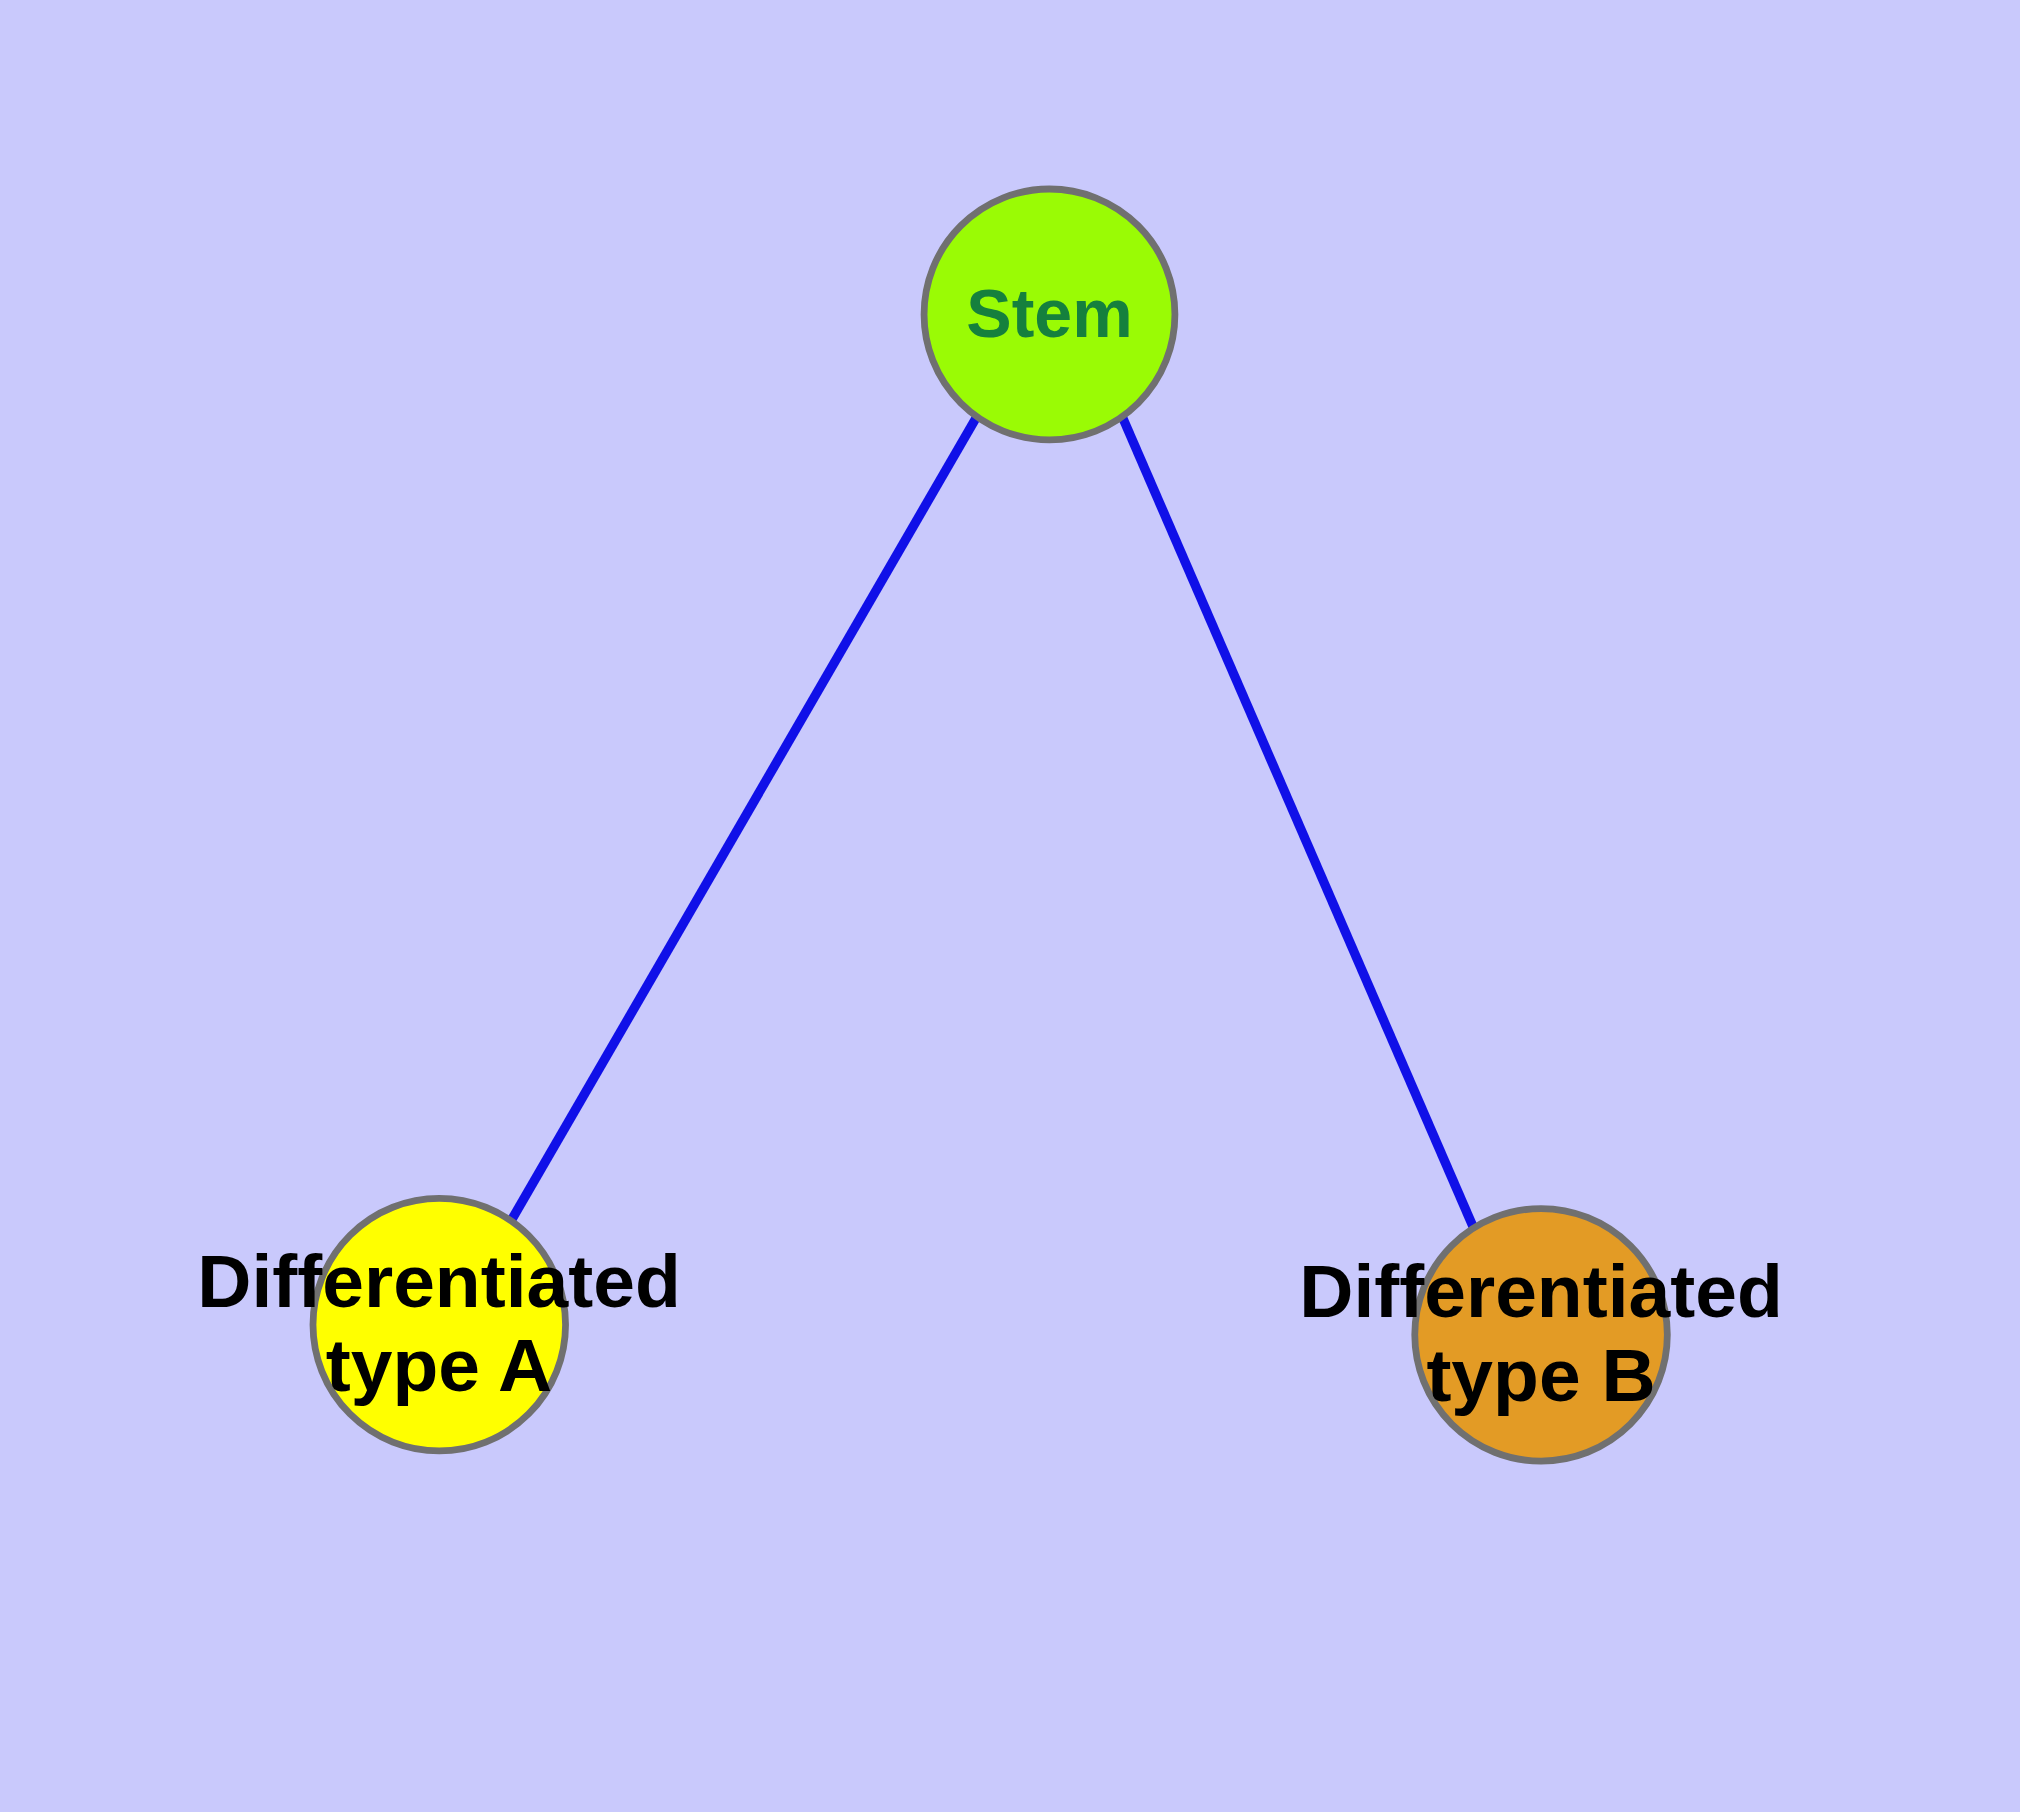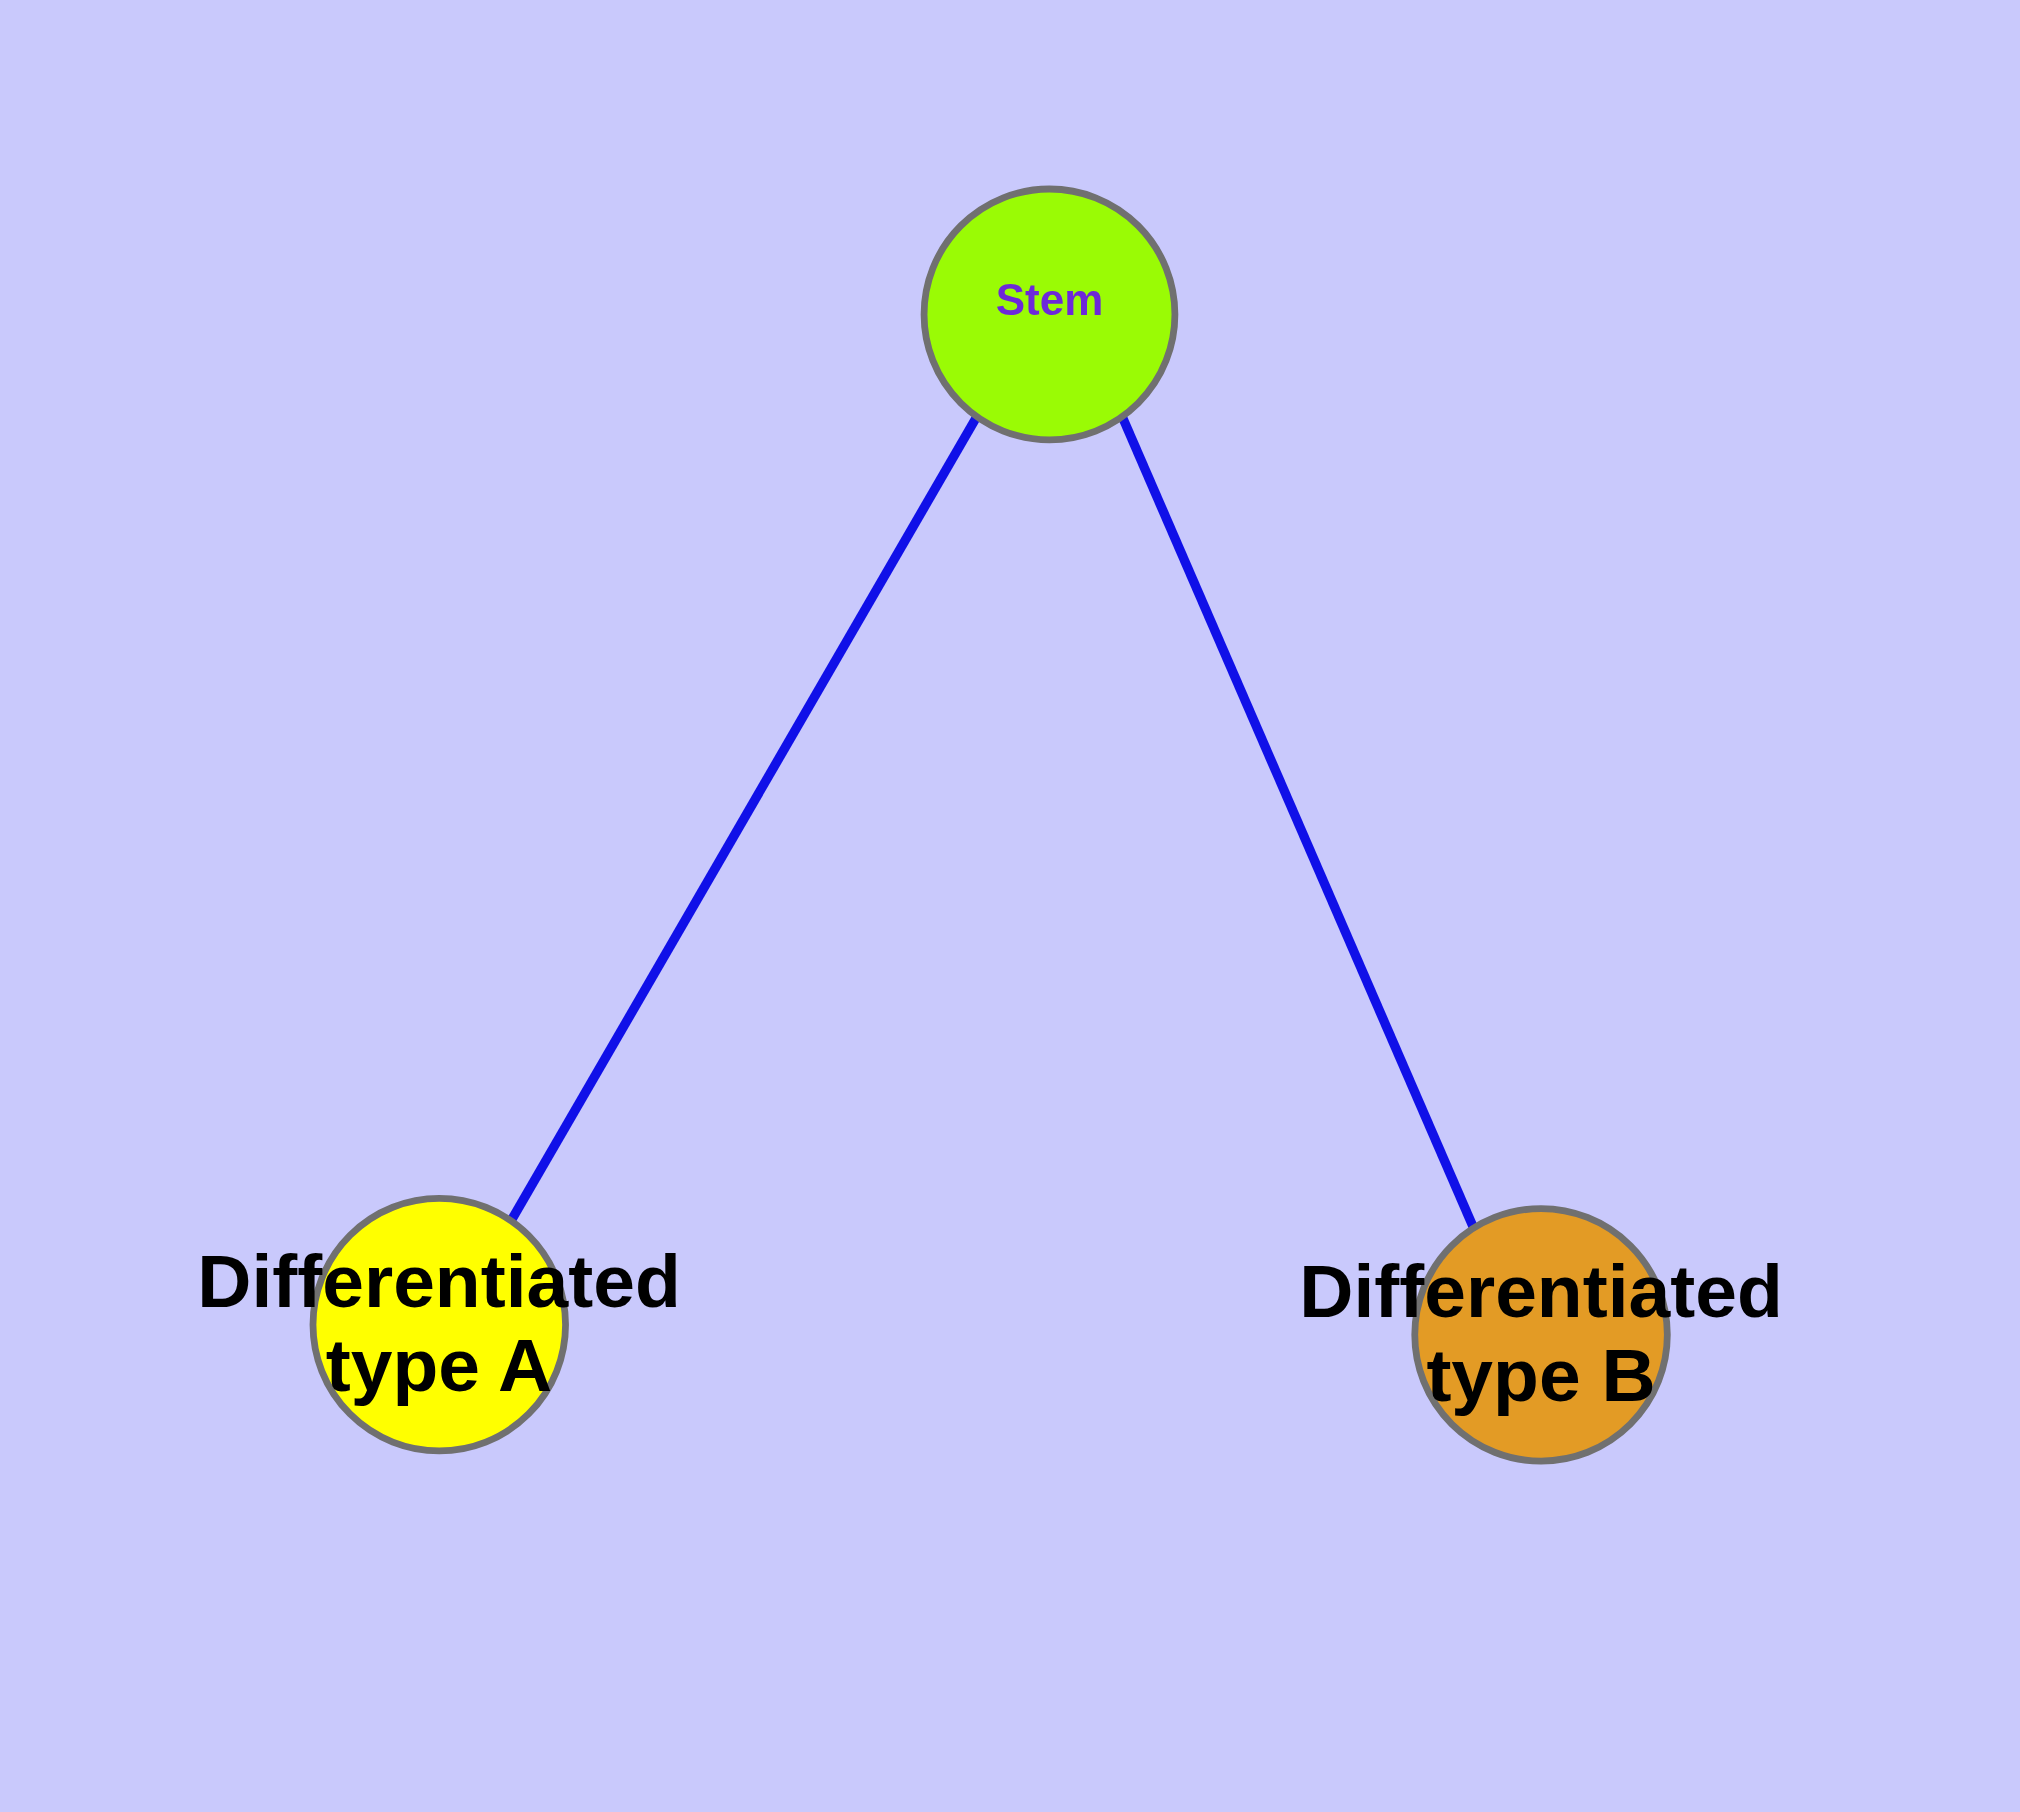--- a/index.html
+++ b/index.html
@@ -69,21 +69,21 @@
       <line class="graph-edge" x1="1152" y1="492" x2="603" y2="1440" stroke="#1010e8" stroke-width="11" stroke-linecap="butt"></line>
       <line class="graph-edge" x1="1324" y1="492" x2="1738" y2="1448" stroke="#1010e8" stroke-width="11" stroke-linecap="butt"></line>
     </g>
     <g>
       <circle class="graph-node" cx="1238" cy="371" r="148" fill="#9afb05" stroke="#707070" stroke-width="8"></circle>
       <circle class="graph-node" cx="518" cy="1563" r="149" fill="#ffff00" stroke="#707070" stroke-width="8"></circle>
       <circle class="graph-node" cx="1818" cy="1575" r="149" fill="#e39b25" stroke="#707070" stroke-width="8"></circle>
     </g>
   </svg>
 
-  <div id="label-stem" class="node-label" style="font-size: 44px; color: #6d28d9;">Stem</div>
+  <div id="label-stem" class="node-label" style="font-size: 68px; color: #15803d;">Stem</div>
 
   <div id="label-diffA" class="node-label" style="font-size: 75px; color: rgb(0, 0, 0);">Differentiated
 type A</div>
 
   <div id="label-diffB" class="node-label" style="font-size: 75px; color: rgb(0, 0, 0);">Differentiated
 type B</div>
 
 </div>
 
 

